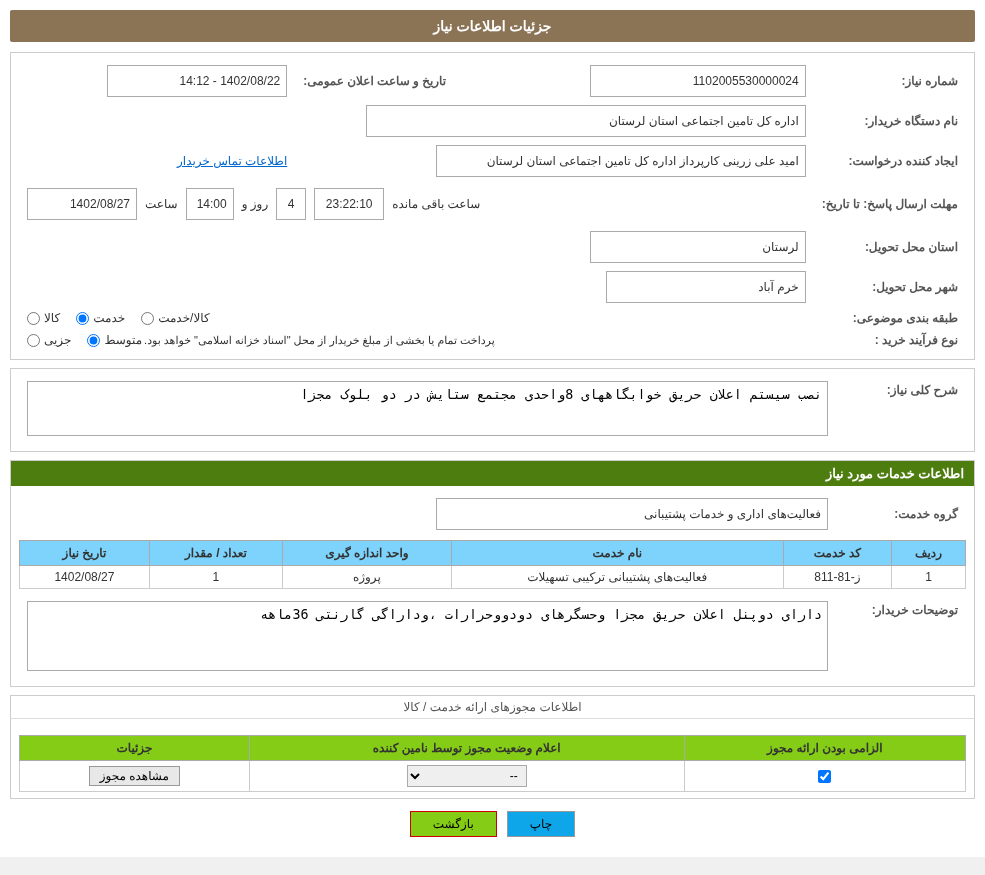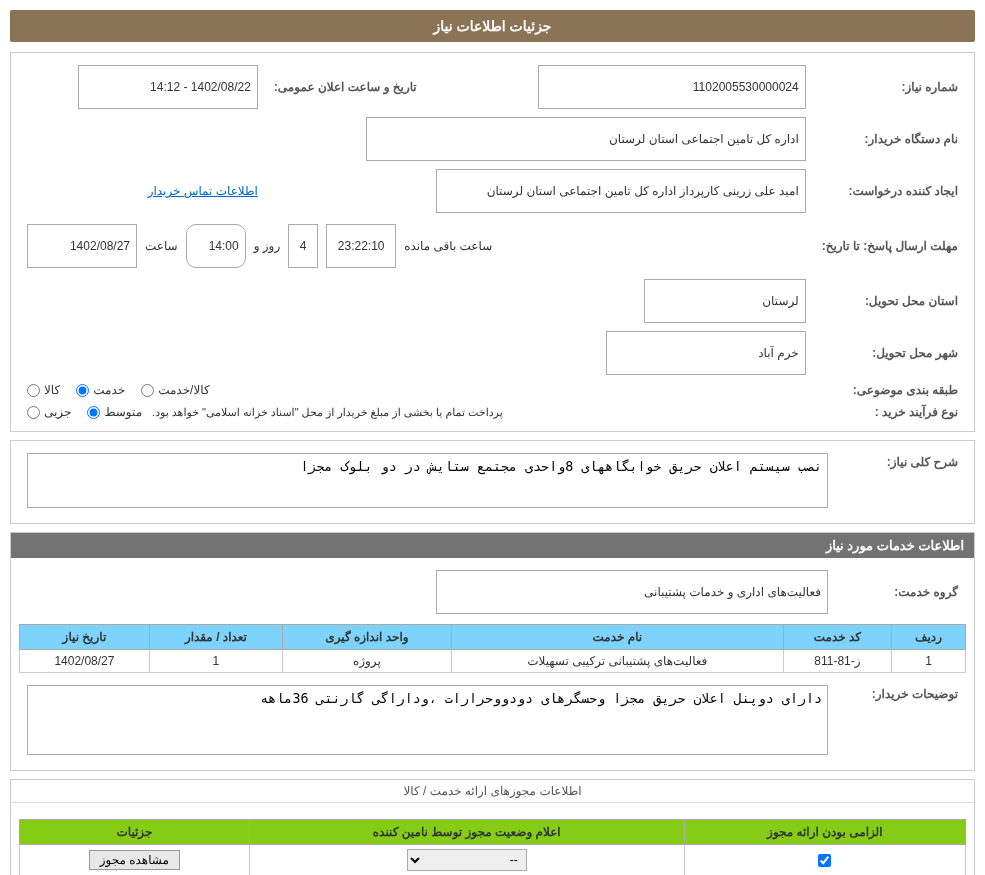--- a/index.html
+++ b/index.html
@@ -25,21 +25,21 @@
       font-weight: bold;
       margin-bottom: 10px;
       border-radius: 2px;
     }
     .section {
       border: 1px solid #ccc;
       margin-bottom: 8px;
       background: #fff;
     }
     .section-header {
-      background: #737373;
+      background: #4d7c0f;
       color: #fff;
       padding: 5px 10px;
       font-weight: bold;
       font-size: 13px;
     }
     .section-body {
       padding: 8px;
     }
     .info-table {
       width: 100%;
@@ -54,21 +54,21 @@
       color: #555;
       white-space: nowrap;
       font-weight: bold;
       width: 130px;
     }
     .value-cell {
       text-align: right;
     }
     .input-box {
       border: 1px solid #aaa;
-      padding: 14px 6px;
+      padding: 8px 6px;
       background: #fff;
       text-align: right;
       display: inline-block;
     }
     .link-blue {
       color: #0066cc;
       text-decoration: underline;
       cursor: pointer;
     }
     .radio-group {
@@ -204,21 +204,21 @@
   <div class="page-header">جزئیات اطلاعات نیاز</div>
 
   <div class="section">
     <div class="section-body">
       <table class="info-table">
 
         <tbody>
             <tr>
           <td class="label-cell">شماره نیاز:</td>
           <td class="value-cell">
-            <div class="input-box" style="width:268px;margin-left:9px;">1102005530000024</div>
+            <div class="input-box" style="width:216px;margin-left:9px;">1102005530000024</div>
           </td>
           <td style="width:20px;"></td>
           <td class="label-cell" style="text-align:left;">تاریخ و ساعت اعلان عمومی:</td>
           <td class="value-cell">
             <div class="input-box" style="width:180px;">1402/08/22 - 14:12</div>
           </td>
         </tr>
 
         <tr>
           <td class="label-cell">نام دستگاه خریدار:</td>
@@ -236,33 +236,33 @@
             <span class="link-blue">اطلاعات تماس خریدار</span>
           </td>
         </tr>
 
         <tr>
           <td class="label-cell">مهلت ارسال پاسخ: تا تاریخ:</td>
           <td class="value-cell" colspan="4">
             <div class="row-inline" style="flex-direction:row-reverse; justify-content:flex-start;">
               <div class="input-box" style="width:110px;">1402/08/27</div>
               <span>ساعت</span>
-              <div class="input-box" style="width:60px;border-radius:10px;">14:00</div>
+              <div class="input-box" style="width:48px;">14:00</div>
               <span>روز و</span>
               <div class="input-box" style="width:30px; text-align:center;">4</div>
               <div class="input-box" style="width:70px; text-align:center;">23:22:10</div>
               <span>ساعت باقی مانده</span>
             </div>
           </td>
         </tr>
 
         <tr>
           <td class="label-cell">استان محل تحویل:</td>
           <td class="value-cell" colspan="4">
-            <div class="input-box" style="width:162px;">لرستان</div>
+            <div class="input-box" style="width:216px;">لرستان</div>
           </td>
         </tr>
 
         <tr>
           <td class="label-cell">شهر محل تحویل:</td>
           <td class="value-cell" colspan="4">
             <div class="input-box" style="width:200px;">خرم آباد</div>
           </td>
         </tr>
 
@@ -282,21 +282,21 @@
                 <span>کالا/خدمت</span>
                 <input type="radio" name="category" style="">
               </label>
             </div>
           </td>
         </tr>
 
         <tr>
           <td class="label-cell">نوع فرآیند خرید :</td>
           <td class="value-cell" colspan="4">
-            <div style="display:flex; align-items:center; gap:10px; flex-direction:row-reverse; flex-wrap:wrap;">
+            <div style="display:flex; align-items:center; gap:2px; flex-direction:row-reverse; flex-wrap:wrap;">
               <div class="radio-group">
                 <label class="radio-item">
                   <span>جزیی</span>
                   <input type="radio" name="purchase_type" style="">
                 </label>
                 <label class="radio-item">
                   <span>متوسط</span>
                   <input type="radio" name="purchase_type" checked="" style="">
                 </label>
               </div>

